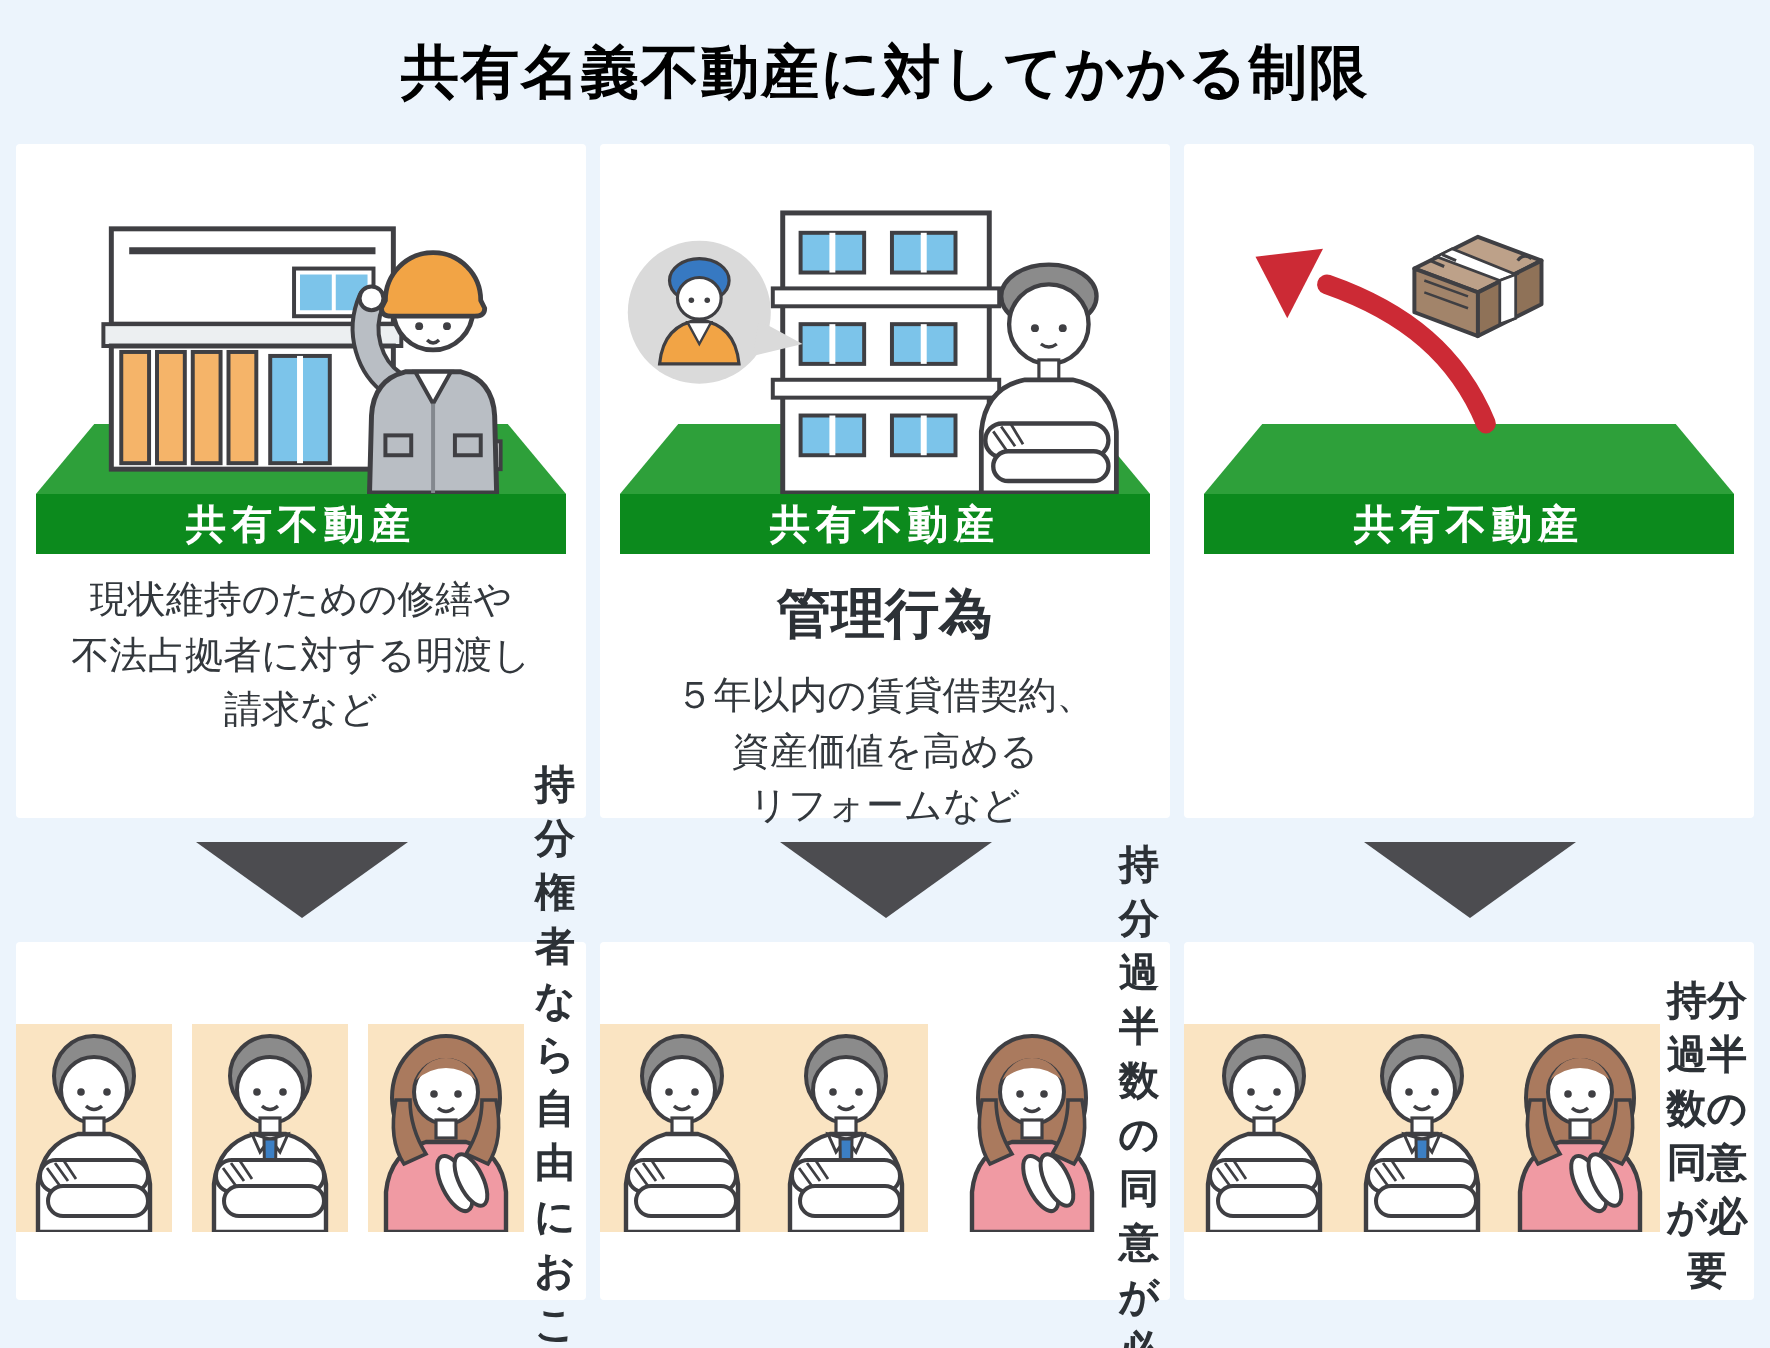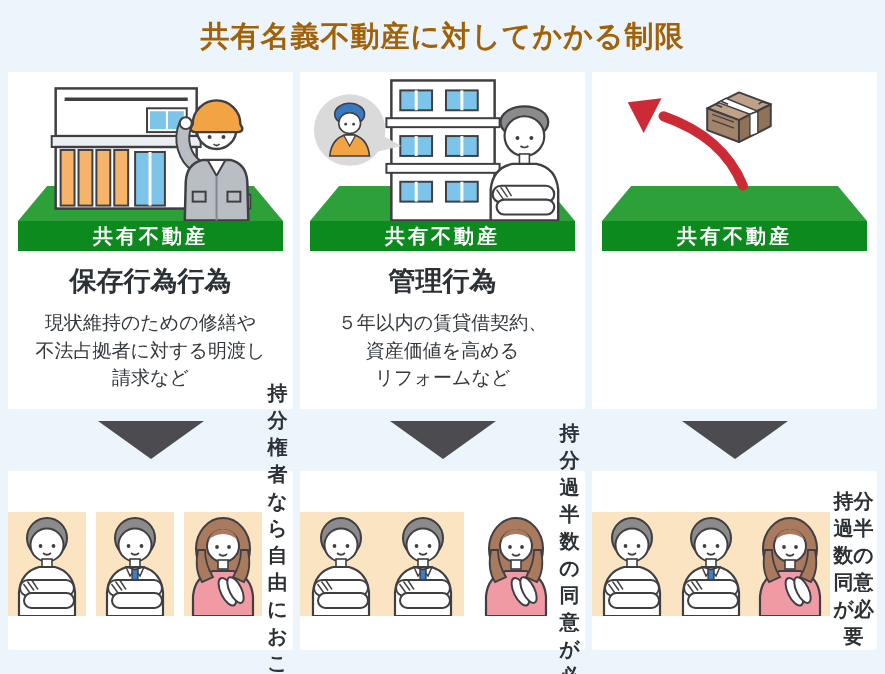--- a/index.html
+++ b/index.html
@@ -5,27 +5,27 @@
   * { margin:0; padding:0; box-sizing:border-box; }
   html,body { width:885px; height:674px; }
   body {
     background:#ecf4fc;
     font-family:"Liberation Sans","DejaVu Sans",sans-serif;
     color:#32373d;
     overflow:hidden;
   }
   .page { width:885px; height:674px; padding:0 8px 10px; }
   .page-title {
-    text-align:center; font-size:29px; font-weight:bold; color:#a16207;
+    text-align:center; font-size:29px; font-weight:bold; color:#000000;
     padding-top:17px; letter-spacing:1px; height:72px;
   }
   .cols { display:flex; gap:7px; }
   .col { flex:1; display:flex; flex-direction:column; }
   .card { background:#ffffff; border-radius:2px; }
-  .top-card { height:337px; text-align:center; padding-top:0; }
+  .top-card { height:337px; text-align:center; padding-top:26px; }
   .illus-wrap { position:relative; height:179px; }
   .illus {
     position:absolute; left:0; bottom:30px; width:100%; height:147px; z-index:2;
     display:block;
   }
   .platform-top {
     position:absolute; left:3.5%; right:3.5%; bottom:30px; height:35px; z-index:1;
     background:#2ea03a;
     clip-path:polygon(11% 0, 89% 0, 100% 100%, 0 100%);
   }
@@ -153,21 +153,20 @@
               <polygon points="201,86 219,86 210,102" fill="#fff" stroke="#3f3f43" stroke-width="2"></polygon>
               <line x1="210" y1="102" x2="210" y2="147" stroke="#83888e" stroke-width="2"></line>
               <rect x="186" y="118" width="13" height="10" fill="none" stroke="#3f3f43" stroke-width="2"></rect>
               <rect x="221" y="118" width="13" height="10" fill="none" stroke="#3f3f43" stroke-width="2"></rect>
             </g>
           </svg>
           <div class="platform-banner">
             <span>共有不動産</span>
           </div>
         </div>
-        <div class="heading">保存行為行為</div>
         <div class="desc">現状維持のための修繕や
 不法占拠者に対する明渡し
 請求など</div>
       </div>
       <div class="arrow-zone">
         <div class="down-arrow"></div>
       </div>
       <div class="card bottom-card">
         <div class="people-row gap10">
           <div class="tile tile-single">

